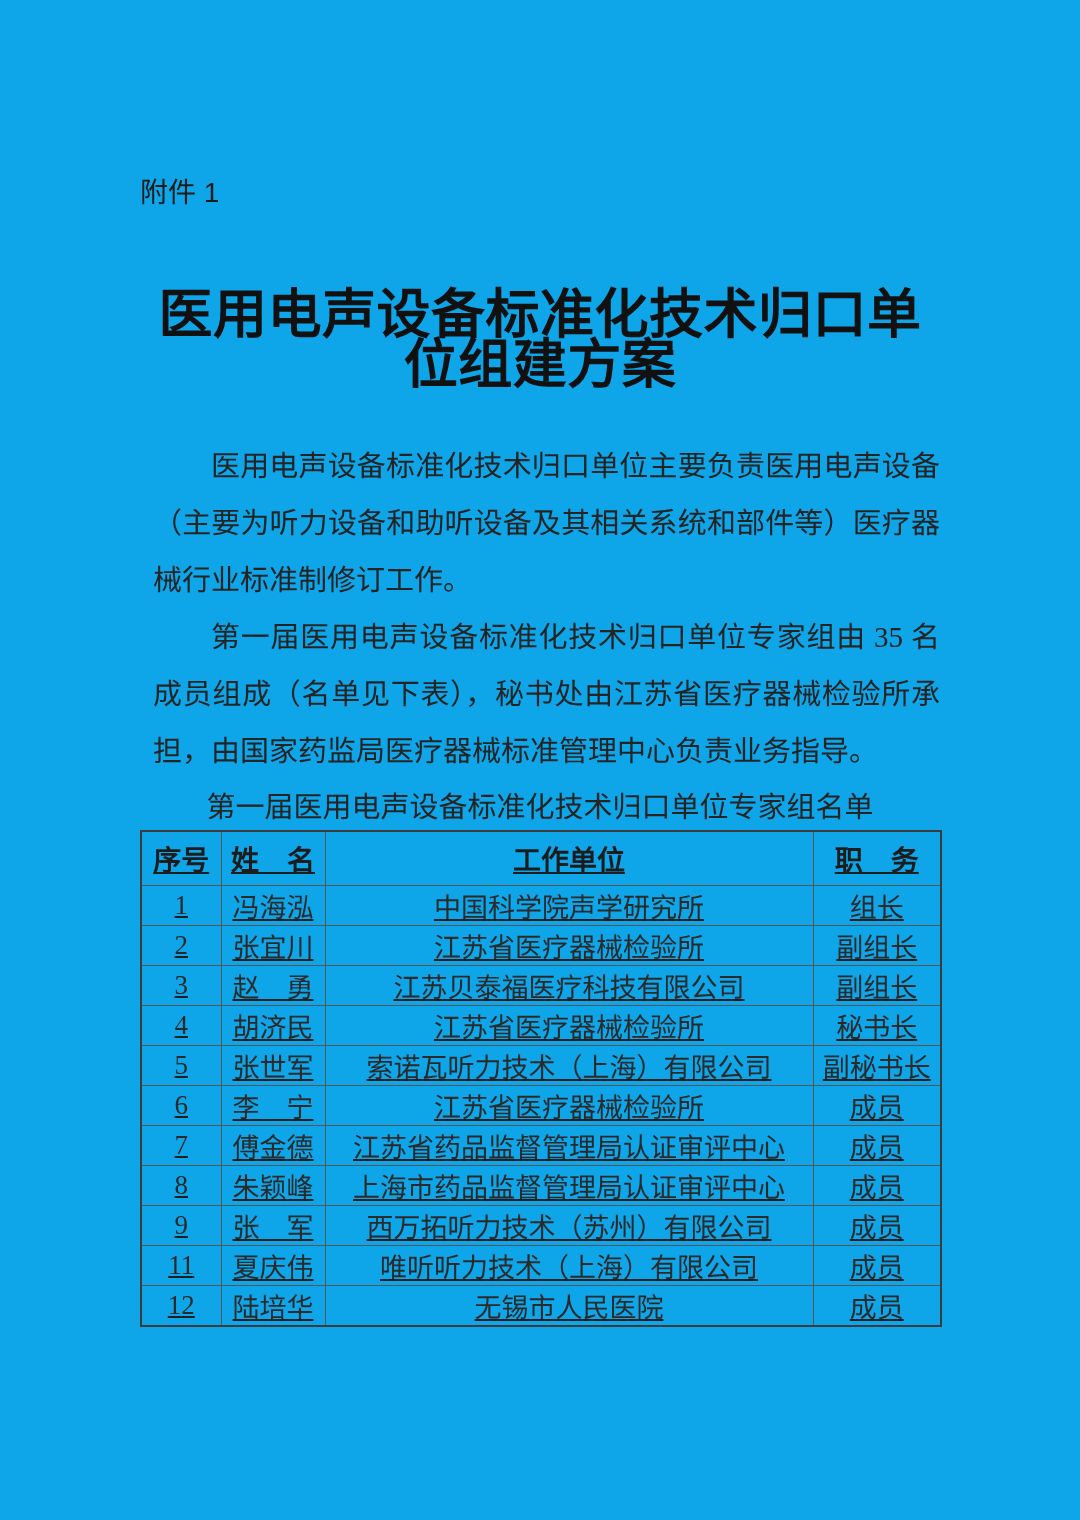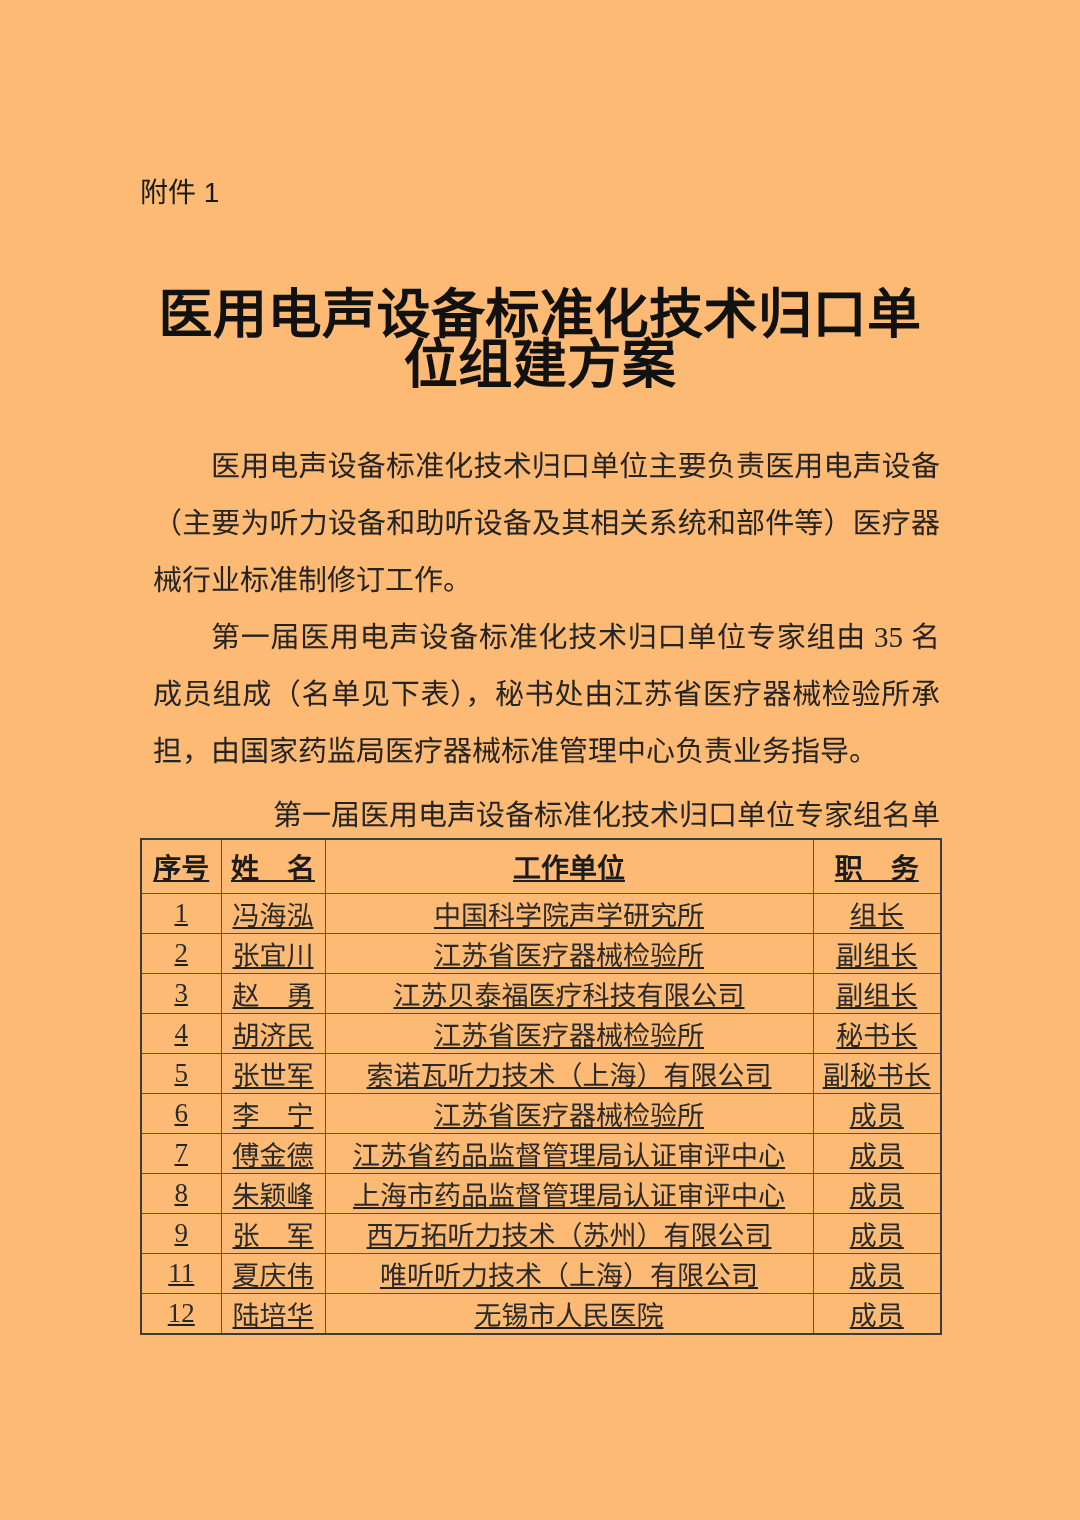--- a/index.html
+++ b/index.html
@@ -7,21 +7,21 @@
   body {
     width: 1080px;
     height: 1520px;
     font-family: "Liberation Serif", "DejaVu Serif", serif;
     color: #1f1f1f;
     overflow: hidden;
   }
   .page {
     width: 1080px;
     height: 1520px;
-    background: #fdba74;
+    background: #0ea5e9;
     padding: 176px 140px 0 140px;
   }
   .attachment-label {
     font-family: "Liberation Sans", "DejaVu Sans", sans-serif;
     font-size: 28px;
     line-height: 34px;
     color: #1a1a1a;
   }
   .doc-title {
     margin-top: 80px;
@@ -34,22 +34,22 @@
   }
   .body-text { margin-top: 48px; margin-left: 13px; }
   .paragraph {
     font-size: 29px;
     line-height: 57px;
     text-align: justify;
     text-indent: 2em;
     color: #242424;
   }
   .table-caption {
-    margin-top: 12px;
-    text-align: right;
+    margin-top: 4px;
+    text-align: center;
     font-size: 29px;
     line-height: 46px;
     color: #242424;
   }
   table.experts-table {
     width: 800px;
     table-layout: fixed;
     border-collapse: collapse;
     border: 2px solid #3c3c3c;
     text-decoration: underline;

